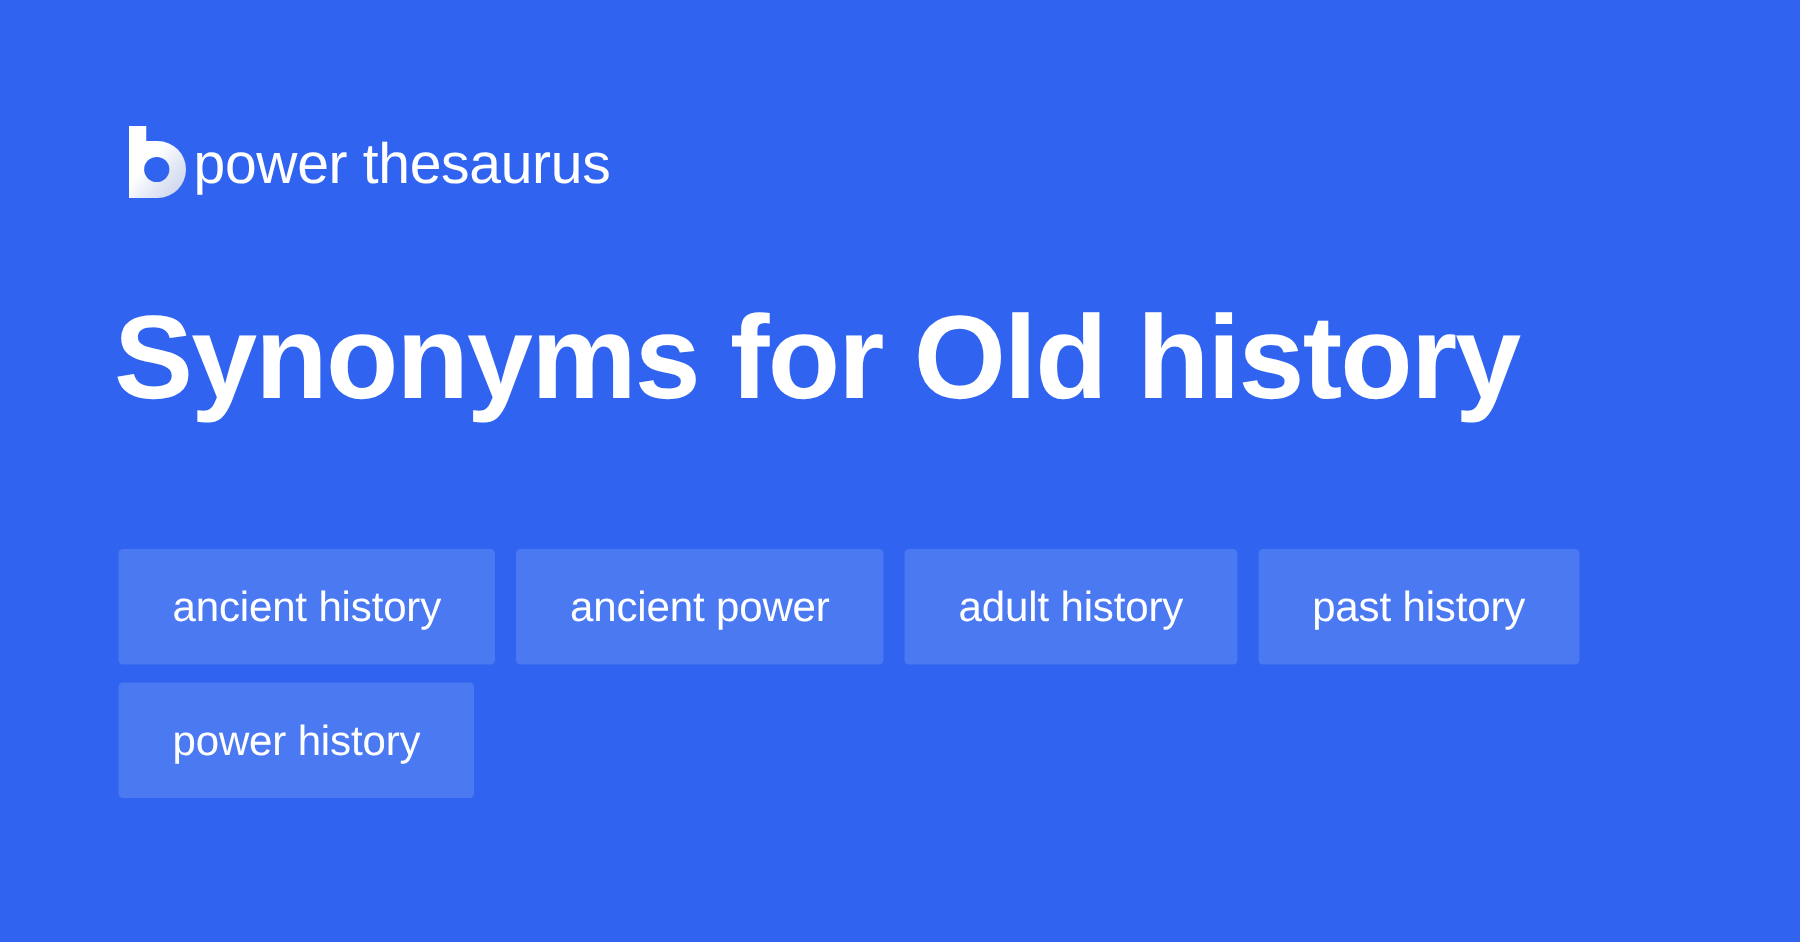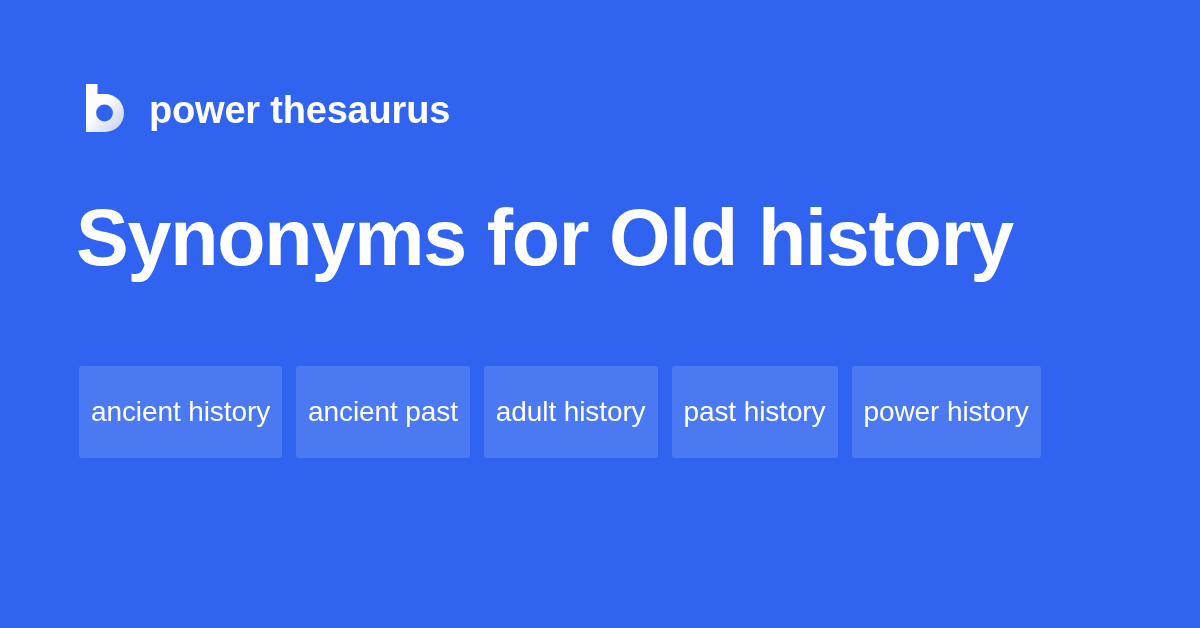--- a/index.html
+++ b/index.html
@@ -35,23 +35,22 @@
   }
 
   .brand-logo {
     width: 50px;
     height: 56px;
     flex: 0 0 auto;
     display: block;
   }
 
   .brand-name {
-    margin-left: 20px;
     font-size: 38px;
-    font-weight: 700;
+    font-weight: 400;
     line-height: 1;
     color: #ffffff;
     letter-spacing: -0.2px;
     white-space: nowrap;
   }
 
   
   .headline {
     position: absolute;
     left: 76px;
@@ -72,26 +71,26 @@
     left: 79px;
     top: 366px;
     width: 1040px;
     display: flex;
     flex-wrap: wrap;
     gap: 12px 14px;
     align-content: flex-start;
   }
 
   .chip {
-    height: 92px;
+    height: 77px;
     box-sizing: border-box;
     display: flex;
     align-items: center;
     justify-content: center;
-    padding: 0 12px;
+    padding: 0 36px;
     background: #4a79f2;
     border-radius: 3px;
     color: #ffffff;
     font-size: 28px;
     font-weight: 400;
     line-height: 1;
     letter-spacing: -0.1px;
     white-space: nowrap;
     cursor: pointer;
   }
@@ -127,19 +126,19 @@
       </g>
     </svg>
 
     <span class="brand-name">power thesaurus</span>
   </div>
 
   <h1 class="headline">Synonyms for Old history</h1>
 
   <div class="chips">
     <span class="chip">ancient history</span>
-    <span class="chip">ancient past</span>
+    <span class="chip">ancient power</span>
     <span class="chip">adult history</span>
     <span class="chip">past history</span>
     <span class="chip">power history</span>
   </div>
 
 </div>
 
 </body></html>

